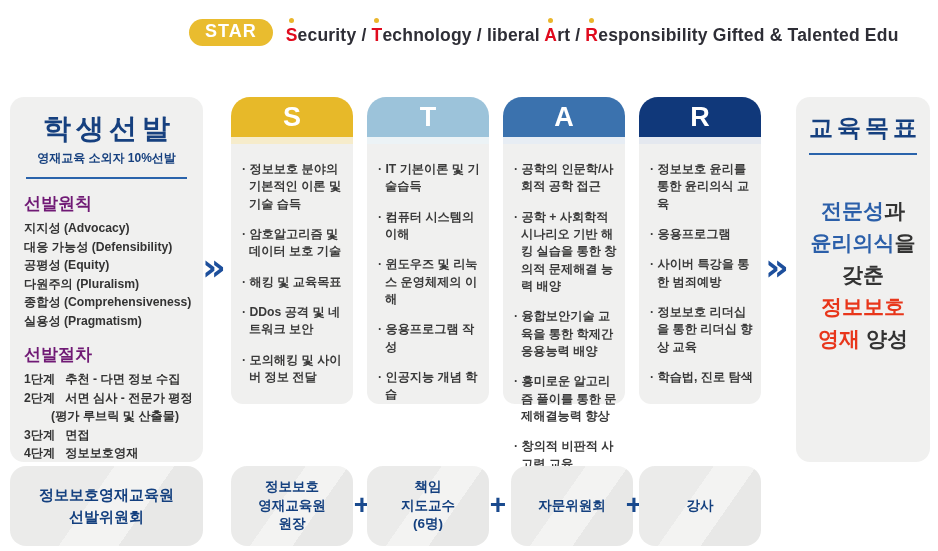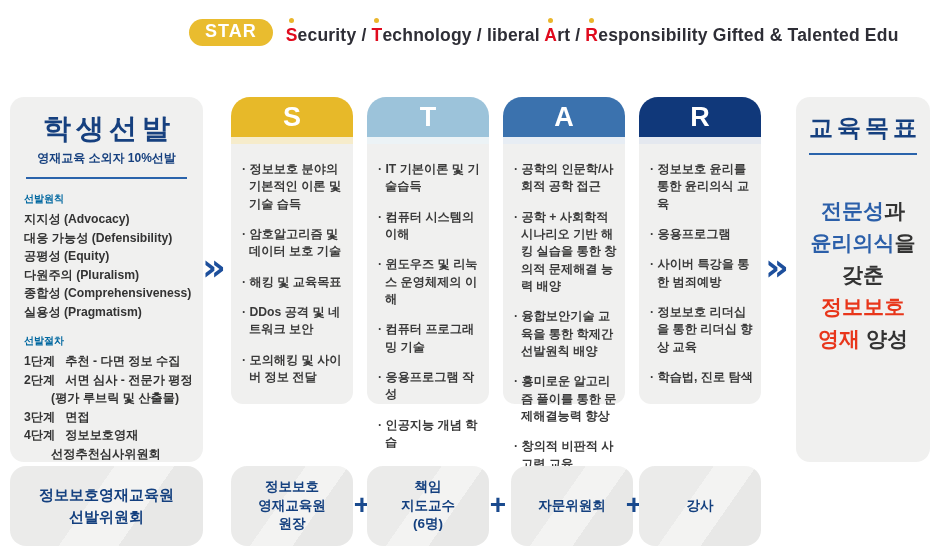--- a/index.html
+++ b/index.html
@@ -17,21 +17,21 @@
 
   
   .panel { position:absolute; top:97px; height:365px; background:#f0f0ef; border-radius:14px; }
   #left-panel  { left:10px;  width:193px; }
   #right-panel { left:796px; width:134px; }
 
   .lp-title { margin-top:13px; text-align:center; color:#16407f; font-size:28px; font-weight:bold; letter-spacing:5px; text-indent:5px; }
   .lp-sub   { text-align:center; color:#16407f; font-size:12px; font-weight:bold; margin-top:2px; }
   .lp-div   { border-top:2px solid #2a63ab; margin:10px 16px 4px; }
   .lp-section { padding-left:14px; padding-right:6px; margin-top:13px; }
-  .lp-heading { color:#0369a1; font-size:10px; font-weight:bold; margin-bottom:4px; }
+  .lp-heading { color:#701a75; font-size:17px; font-weight:bold; margin-bottom:4px; }
   .lp-line  { font-size:12.2px; color:#333; font-weight:bold; line-height:1.52; white-space:pre-wrap; }
 
   .rp-title { margin-top:15px; text-align:center; color:#16407f; font-size:24px; font-weight:bold; letter-spacing:4px; text-indent:4px; }
   .rp-div   { border-top:2px solid #2a63ab; margin:9px 13px 0; }
   .goal { margin-top:40px; text-align:center; font-size:21px; font-weight:bold; line-height:1.52; }
   .g-blue { color:#2b5fa9; } .g-dark { color:#333; } .g-red { color:#e8361b; }
 
   
   .column { position:absolute; top:97px; width:122px; height:365px; }
   .col-header { height:40px; border-radius:19px 19px 0 0; color:#fff; font-size:27px; font-weight:bold;
@@ -112,34 +112,33 @@
       </div>
       <div class="column" style="left: 367px;">
         <div class="col-header" style="background: rgb(156, 195, 218);">
           <span>T</span>
         </div>
         <div class="col-strip" style="background: rgb(236, 243, 246);"></div>
         <div class="col-body">
           <div class="col-item">IT 기본이론 및 기술습득</div>
           <div class="col-item">컴퓨터 시스템의 이해</div>
           <div class="col-item">윈도우즈 및 리눅스 운영체제의 이해</div>
-          <div class="col-item">컴퓨터 프로그래밍 기술</div>
           <div class="col-item">응용프로그램 작성</div>
           <div class="col-item">인공지능 개념 학습</div>
         </div>
       </div>
       <div class="column" style="left: 503px;">
         <div class="col-header" style="background: rgb(59, 114, 174);">
           <span>A</span>
         </div>
         <div class="col-strip" style="background: rgb(231, 237, 244);"></div>
         <div class="col-body">
           <div class="col-item">공학의 인문학/사회적 공학 접근</div>
           <div class="col-item">공학 + 사회학적 시나리오 기반 해킹 실습을 통한 창의적 문제해결 능력 배양</div>
-          <div class="col-item">융합보안기술 교육을 통한 학제간 선발원칙 배양</div>
+          <div class="col-item">융합보안기술 교육을 통한 학제간 응용능력 배양</div>
           <div class="col-item">흥미로운 알고리즘 풀이를 통한 문제해결능력 향상</div>
           <div class="col-item">창의적 비판적 사고력 교육</div>
         </div>
       </div>
       <div class="column" style="left: 639px;">
         <div class="col-header" style="background: rgb(16, 56, 122);">
           <span>R</span>
         </div>
         <div class="col-strip" style="background: rgb(228, 232, 239);"></div>
         <div class="col-body">

